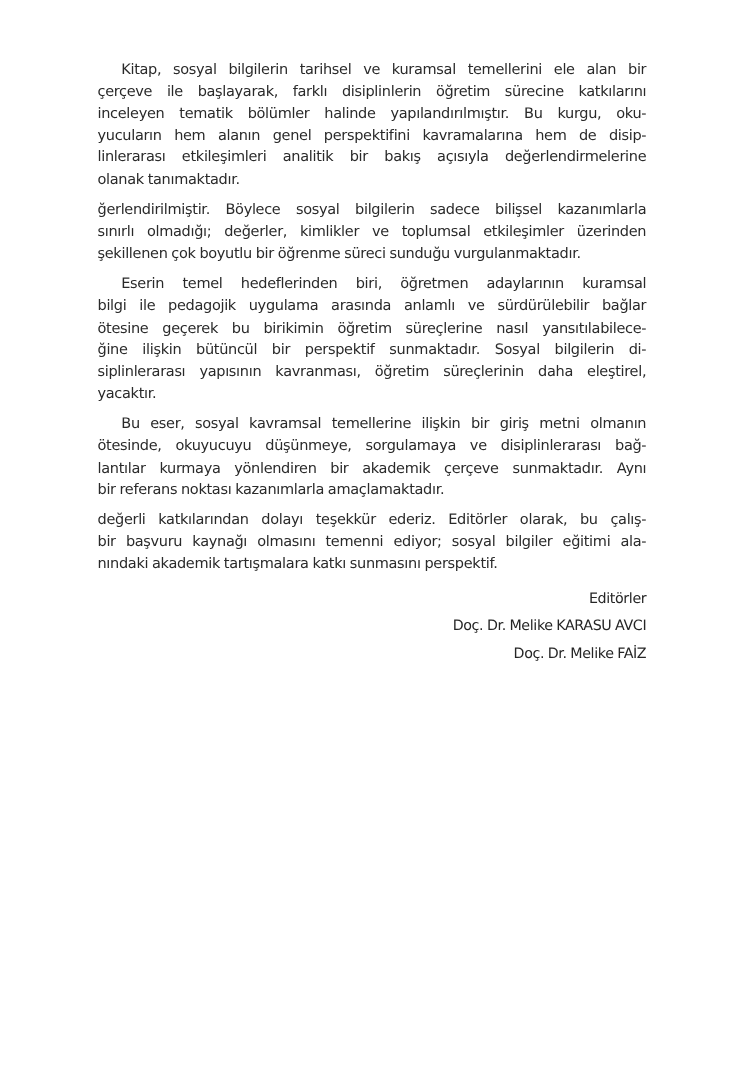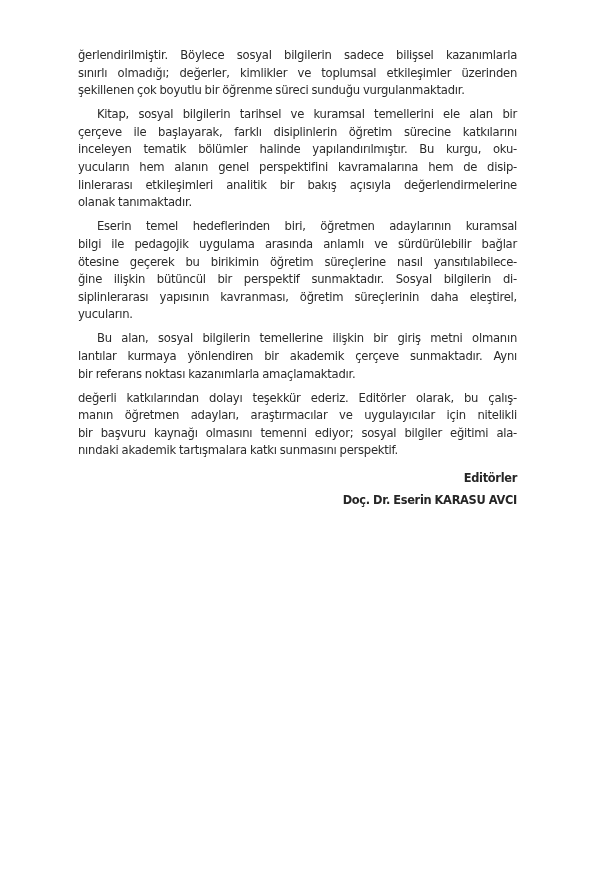--- a/index.html
+++ b/index.html
@@ -19,68 +19,69 @@
     .para {
       margin: 0 0 6.5px 0;
       text-align: justify;
       text-align-last: left;
     }
     .line { display: block; text-align: justify; text-align-last: justify; white-space: nowrap; }
     .line.last { text-align-last: left; }
     .sign {
       margin-top: 6px;
       text-align: right;
-      font-weight: bold;
+      font-weight: normal;
       font-size: 11.4px;
       line-height: 22px;
       letter-spacing: -0.3px;
       color: #262626;
     }
     .sign div { display: block; }
   </style>
 </head>
 <body>
 
 <div class="page">
 
   <p class="para">
-    <span class="line">ğerlendirilmiştir. Böylece sosyal bilgilerin sadece bilişsel kazanımlarla</span>
-    <span class="line">sınırlı olmadığı; değerler, kimlikler ve toplumsal etkileşimler üzerinden</span>
-    <span class="line last">şekillenen çok boyutlu bir öğrenme süreci sunduğu vurgulanmaktadır.</span>
-  </p>
-
-  <p class="para">
     <span class="line" style="padding-left:19px">Kitap, sosyal bilgilerin tarihsel ve kuramsal temellerini ele alan bir</span>
     <span class="line">çerçeve ile başlayarak, farklı disiplinlerin öğretim sürecine katkılarını</span>
     <span class="line">inceleyen tematik bölümler halinde yapılandırılmıştır. Bu kurgu, oku-</span>
     <span class="line">yucuların hem alanın genel perspektifini kavramalarına hem de disip-</span>
     <span class="line">linlerarası etkileşimleri analitik bir bakış açısıyla değerlendirmelerine</span>
     <span class="line last">olanak tanımaktadır.</span>
   </p>
 
   <p class="para">
+    <span class="line">ğerlendirilmiştir. Böylece sosyal bilgilerin sadece bilişsel kazanımlarla</span>
+    <span class="line">sınırlı olmadığı; değerler, kimlikler ve toplumsal etkileşimler üzerinden</span>
+    <span class="line last">şekillenen çok boyutlu bir öğrenme süreci sunduğu vurgulanmaktadır.</span>
+  </p>
+
+  <p class="para">
     <span class="line" style="padding-left:19px">Eserin temel hedeflerinden biri, öğretmen adaylarının kuramsal</span>
     <span class="line">bilgi ile pedagojik uygulama arasında anlamlı ve sürdürülebilir bağlar</span>
     <span class="line">ötesine geçerek bu birikimin öğretim süreçlerine nasıl yansıtılabilece-</span>
     <span class="line">ğine ilişkin bütüncül bir perspektif sunmaktadır. Sosyal bilgilerin di-</span>
     <span class="line">siplinlerarası yapısının kavranması, öğretim süreçlerinin daha eleştirel,</span>
-    <span class="line last">yucuların.</span>
+    <span class="line last">yacaktır.</span>
   </p>
 
   <p class="para">
-    <span class="line" style="padding-left:19px">Bu alan, sosyal bilgilerin temellerine ilişkin bir giriş metni olmanın</span>
+    <span class="line" style="padding-left:19px">Bu eser, sosyal kavramsal temellerine ilişkin bir giriş metni olmanın</span>
+    <span class="line">ötesinde, okuyucuyu düşünmeye, sorgulamaya ve disiplinlerarası bağ-</span>
     <span class="line">lantılar kurmaya yönlendiren bir akademik çerçeve sunmaktadır. Aynı</span>
     <span class="line last">bir referans noktası kazanımlarla amaçlamaktadır.</span>
   </p>
 
   <p class="para">
     <span class="line">değerli katkılarından dolayı teşekkür ederiz. Editörler olarak, bu çalış-</span>
-    <span class="line">manın öğretmen adayları, araştırmacılar ve uygulayıcılar için nitelikli</span>
     <span class="line">bir başvuru kaynağı olmasını temenni ediyor; sosyal bilgiler eğitimi ala-</span>
     <span class="line last">nındaki akademik tartışmalara katkı sunmasını perspektif.</span>
   </p>
 
   <div class="sign">
     <div>Editörler</div>
-    <div>Doç. Dr. Eserin KARASU AVCI</div>
+    <div>Doç. Dr. Melike KARASU AVCI</div>
+    <div>Doç. Dr. Melike FAİZ</div>
   </div>
 
 </div>
 
 </body></html>

